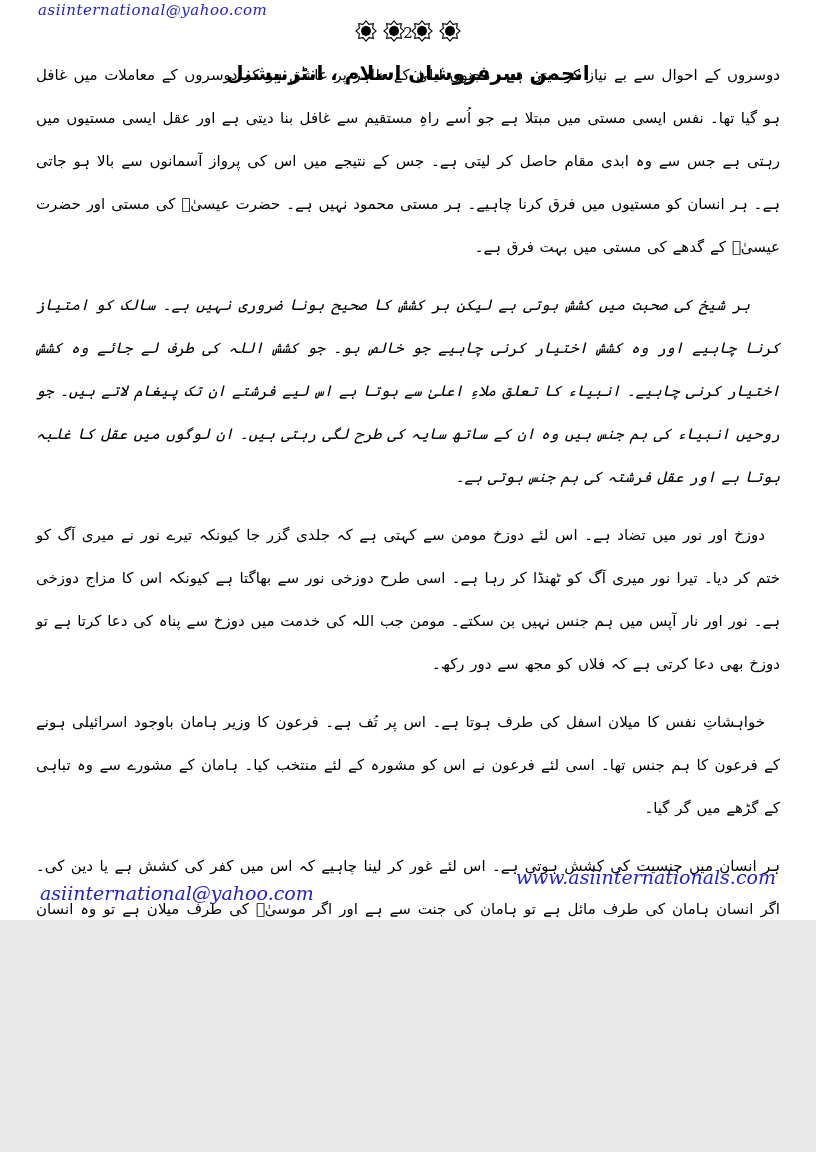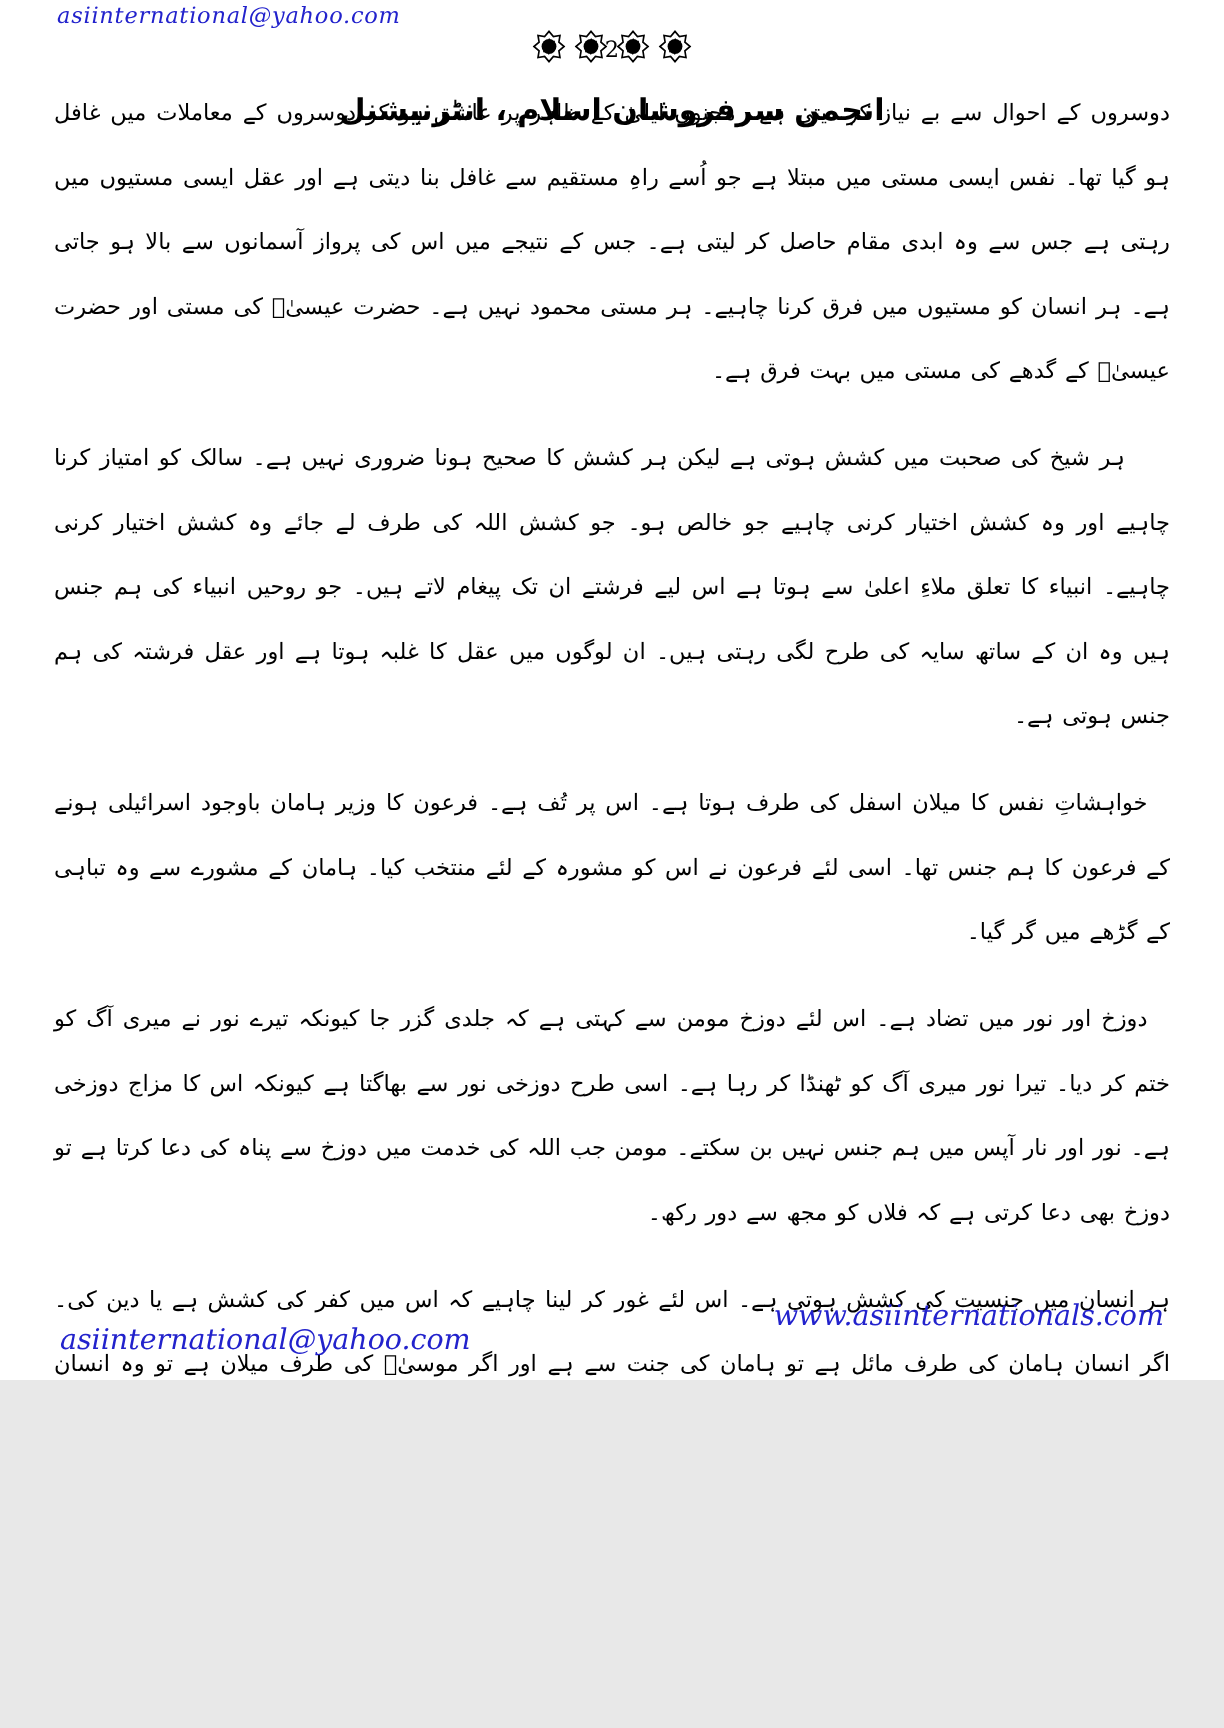--- a/index.html
+++ b/index.html
@@ -33,21 +33,21 @@
     direction:rtl;
     text-align:justify;
   }
   .para {
     font-size:15px;
     line-height:43px;
     text-align:justify;
     margin-bottom:15px;
     word-spacing:1px;
   }
-  .para-1 { text-indent:30px; }
+  .para-1 { text-indent:30px;font-style:italic; }
   .para-2 { text-indent:15px; }
   .para-3 { text-indent:15px; }
   .para-4 { margin-bottom:6px; }
   .attribution {
     direction:rtl;
     text-align:left;
     padding-left:20px;
     font-size:17px;
     line-height:30px;
     margin-top:2px;
@@ -89,22 +89,22 @@
 <div class="page">
 
   <a class="header-email">asiinternational@yahoo.com</a>
 
   <div class="page-number">2</div>
 
   <div class="content">
 
   <p class="para para-0">دوسروں کے احوال سے بے نیاز کر دیتی ہے۔ مجنوں لیلیٰ کے ظاہر پر عاشق ہو کر دوسروں کے معاملات میں غافل ہو گیا تھا۔ نفس ایسی مستی میں مبتلا ہے جو اُسے راہِ مستقیم سے غافل بنا دیتی ہے اور عقل ایسی مستیوں میں رہتی ہے جس سے وہ ابدی مقام حاصل کر لیتی ہے۔ جس کے نتیجے میں اس کی پرواز آسمانوں سے بالا ہو جاتی ہے۔ ہر انسان کو مستیوں میں فرق کرنا چاہیے۔ ہر مستی محمود نہیں ہے۔ حضرت عیسیٰؑ کی مستی اور حضرت عیسیٰؑ کے گدھے کی مستی میں بہت فرق ہے۔</p>
       <p class="para para-1">ہر شیخ کی صحبت میں کشش ہوتی ہے لیکن ہر کشش کا صحیح ہونا ضروری نہیں ہے۔ سالک کو امتیاز کرنا چاہیے اور وہ کشش اختیار کرنی چاہیے جو خالص ہو۔ جو کشش اللہ کی طرف لے جائے وہ کشش اختیار کرنی چاہیے۔ انبیاء کا تعلق ملاءِ اعلیٰ سے ہوتا ہے اس لیے فرشتے ان تک پیغام لاتے ہیں۔ جو روحیں انبیاء کی ہم جنس ہیں وہ ان کے ساتھ سایہ کی طرح لگی رہتی ہیں۔ ان لوگوں میں عقل کا غلبہ ہوتا ہے اور عقل فرشتہ کی ہم جنس ہوتی ہے۔</p>
+      <p class="para para-3">دوزخ اور نور میں تضاد ہے۔ اس لئے دوزخ مومن سے کہتی ہے کہ جلدی گزر جا کیونکہ تیرے نور نے میری آگ کو ختم کر دیا۔ تیرا نور میری آگ کو ٹھنڈا کر رہا ہے۔ اسی طرح دوزخی نور سے بھاگتا ہے کیونکہ اس کا مزاج دوزخی ہے۔ نور اور نار آپس میں ہم جنس نہیں بن سکتے۔ مومن جب اللہ کی خدمت میں دوزخ سے پناہ کی دعا کرتا ہے تو دوزخ بھی دعا کرتی ہے کہ فلاں کو مجھ سے دور رکھ۔</p>
       <p class="para para-2">خواہشاتِ نفس کا میلان اسفل کی طرف ہوتا ہے۔ اس پر تُف ہے۔ فرعون کا وزیر ہامان باوجود اسرائیلی ہونے کے فرعون کا ہم جنس تھا۔ اسی لئے فرعون نے اس کو مشورہ کے لئے منتخب کیا۔ ہامان کے مشورے سے وہ تباہی کے گڑھے میں گر گیا۔</p>
-      <p class="para para-3">دوزخ اور نور میں تضاد ہے۔ اس لئے دوزخ مومن سے کہتی ہے کہ جلدی گزر جا کیونکہ تیرے نور نے میری آگ کو ختم کر دیا۔ تیرا نور میری آگ کو ٹھنڈا کر رہا ہے۔ اسی طرح دوزخی نور سے بھاگتا ہے کیونکہ اس کا مزاج دوزخی ہے۔ نور اور نار آپس میں ہم جنس نہیں بن سکتے۔ مومن جب اللہ کی خدمت میں دوزخ سے پناہ کی دعا کرتا ہے تو دوزخ بھی دعا کرتی ہے کہ فلاں کو مجھ سے دور رکھ۔</p>
       <p class="para para-4">ہر انسان میں جنسیت کی کشش ہوتی ہے۔ اس لئے غور کر لینا چاہیے کہ اس میں کفر کی کشش ہے یا دین کی۔ اگر انسان ہامان کی طرف مائل ہے تو ہامان کی جنت سے ہے اور اگر موسیٰؑ کی طرف میلان ہے تو وہ انسان اللہ والا ہے۔ اگر انسان کا خیر و شر دونوں کی طرف میلان ہو تو معلوم ہوا کہ اس میں خیر و شر دونوں کی کشش جاری ہے اور نفس اور عقل کے درمیان کشمکش ہے۔ ایسے انسان کو کوشش کرنی چاہیے کہ اس پر عقل کا غلبہ رہے۔ اس کشمکش میں کامیابی یہ ہے کہ انسان نفس کو ہر وقت مغلوب رکھے۔ جس کی طبیعت میں فرعونی ہو گی وہ اس نصیحت کو قبول نہیں کرے گا۔’’</p>
     </div>
 
 
   <div class="ornament-row">
     
   <span class="star"><svg width="22" height="22" viewBox="0 0 24 24">
           <path d="M12 1 L15.2 4.8 L20 4 L19.2 8.8 L23 12 L19.2 15.2 L20 20 L15.2 19.2 L12 23 L8.8 19.2 L4 20 L4.8 15.2 L1 12 L4.8 8.8 L4 4 L8.8 4.8 Z" fill="#ffffff" stroke="#000000" stroke-width="1.2"></path>
           <circle cx="12" cy="12" r="5.4" fill="#000000"></circle>
           <path d="M12 6.2 L13.4 8.4 L15.8 8.2 L15 10.4 M12 17.8 L10.6 15.6 L8.2 15.8 L9 13.6" fill="none" stroke="#000000" stroke-width="0.8"></path>

